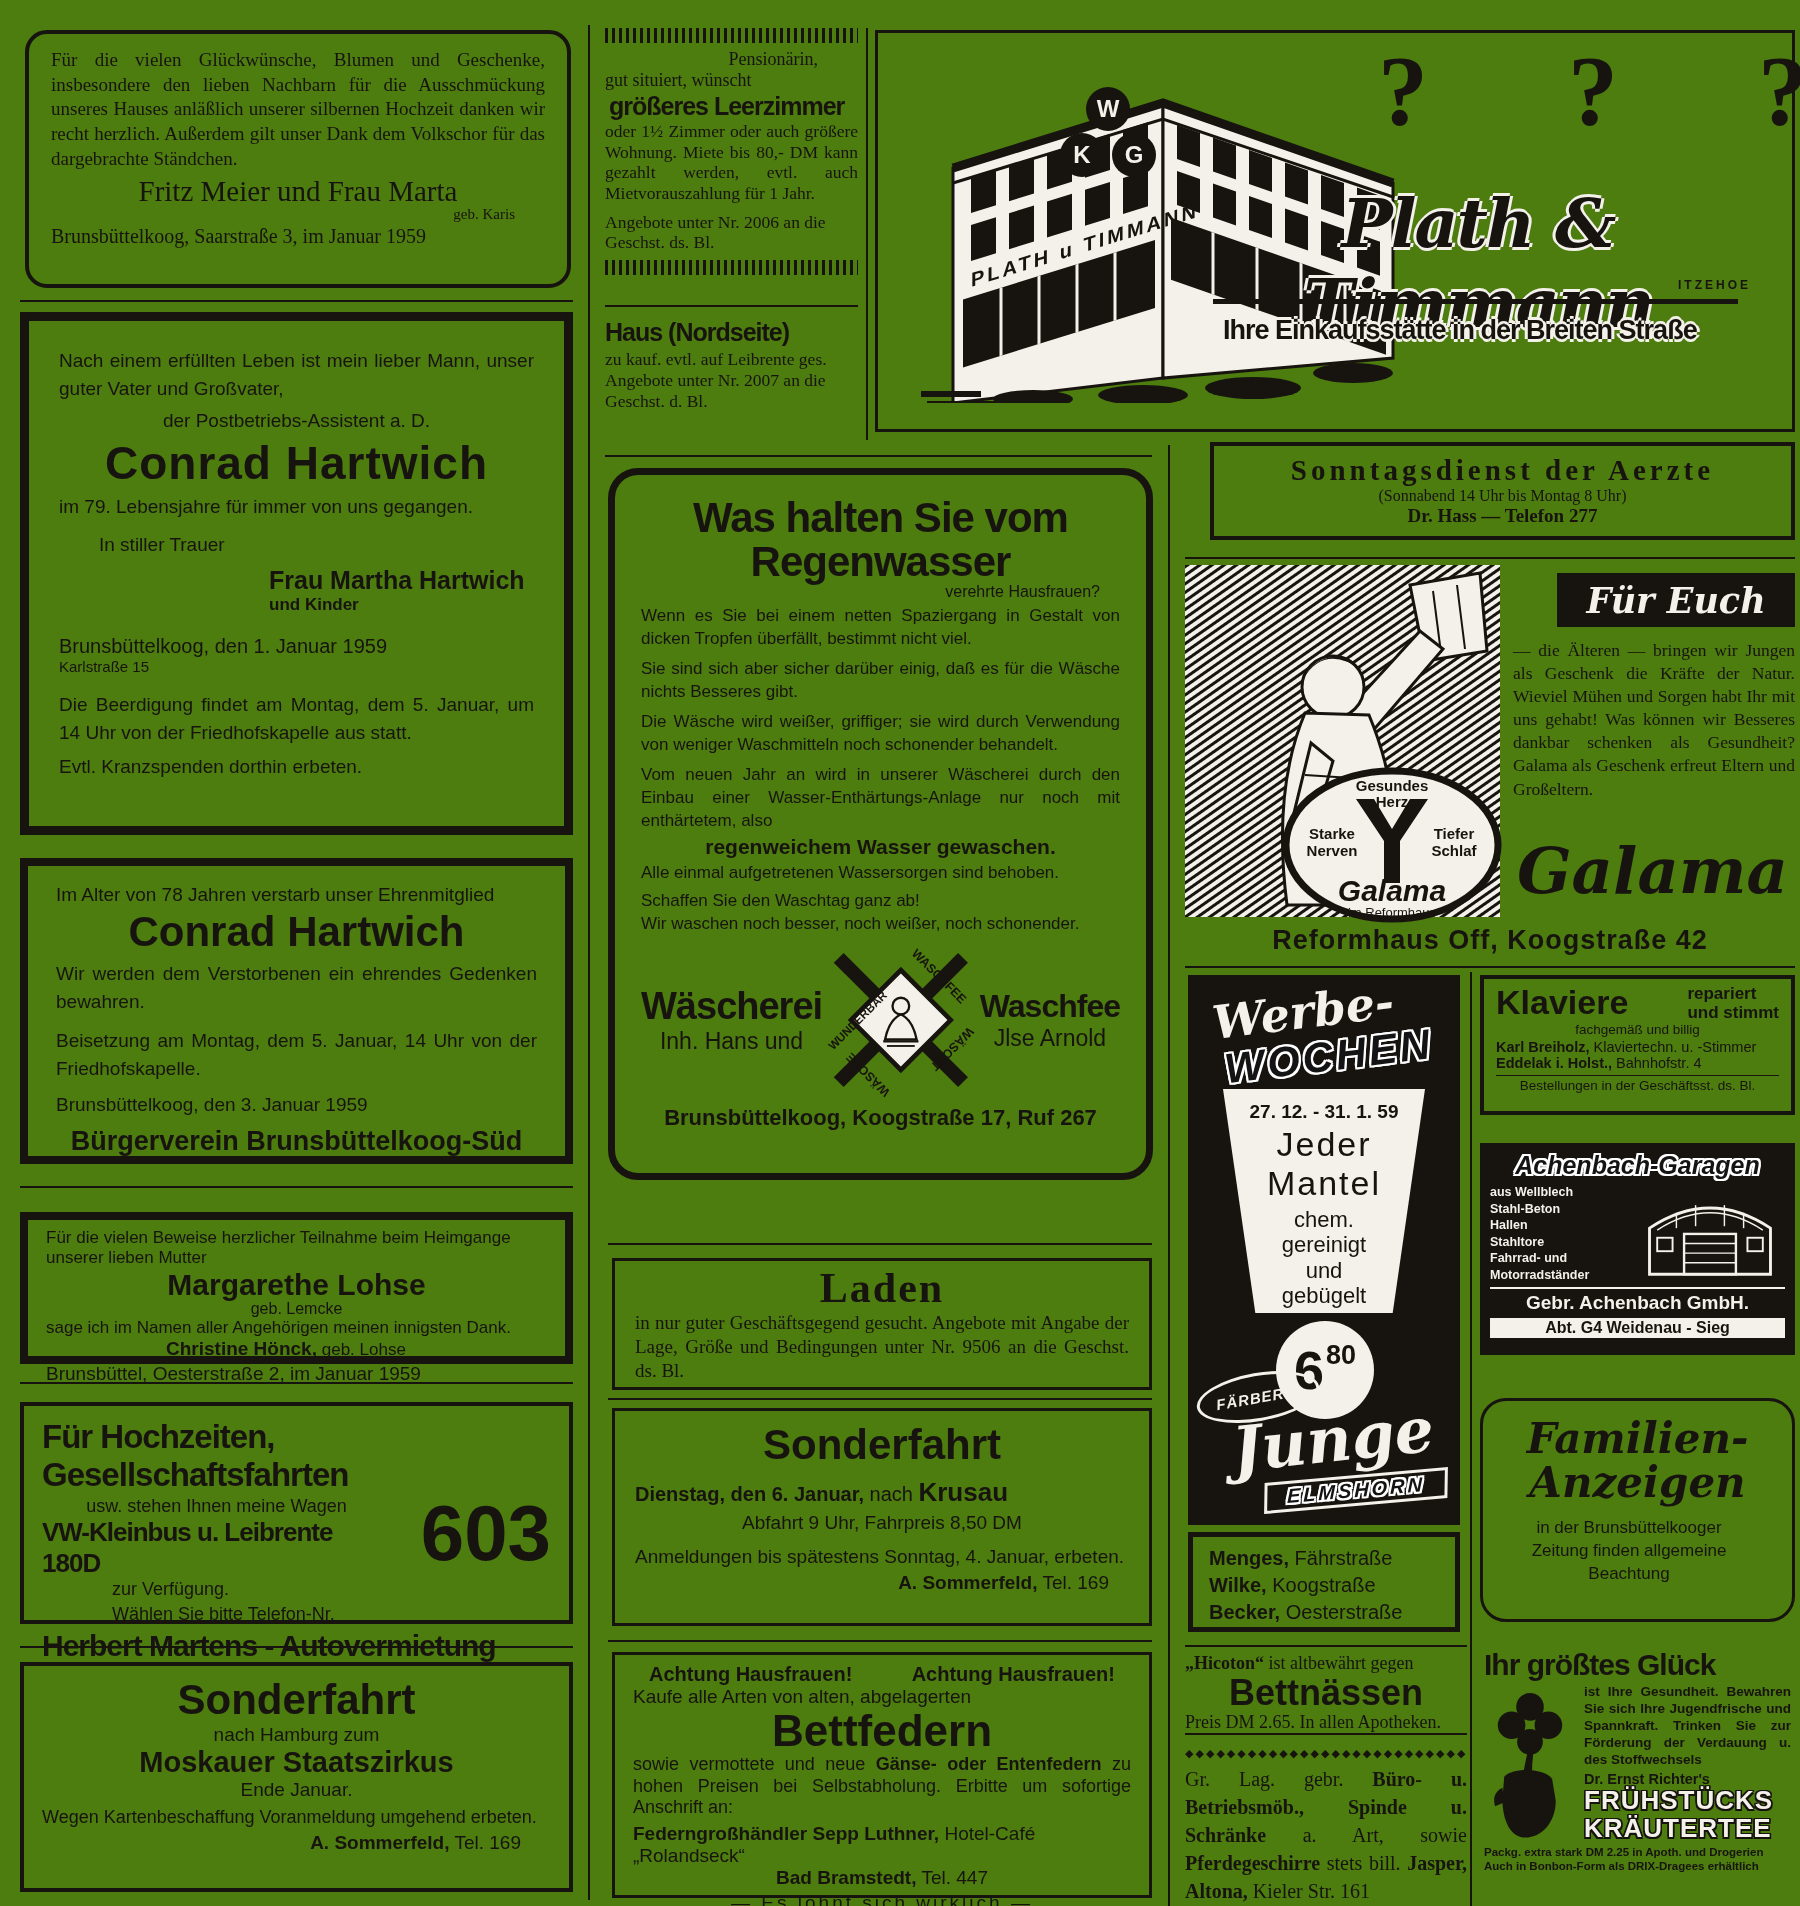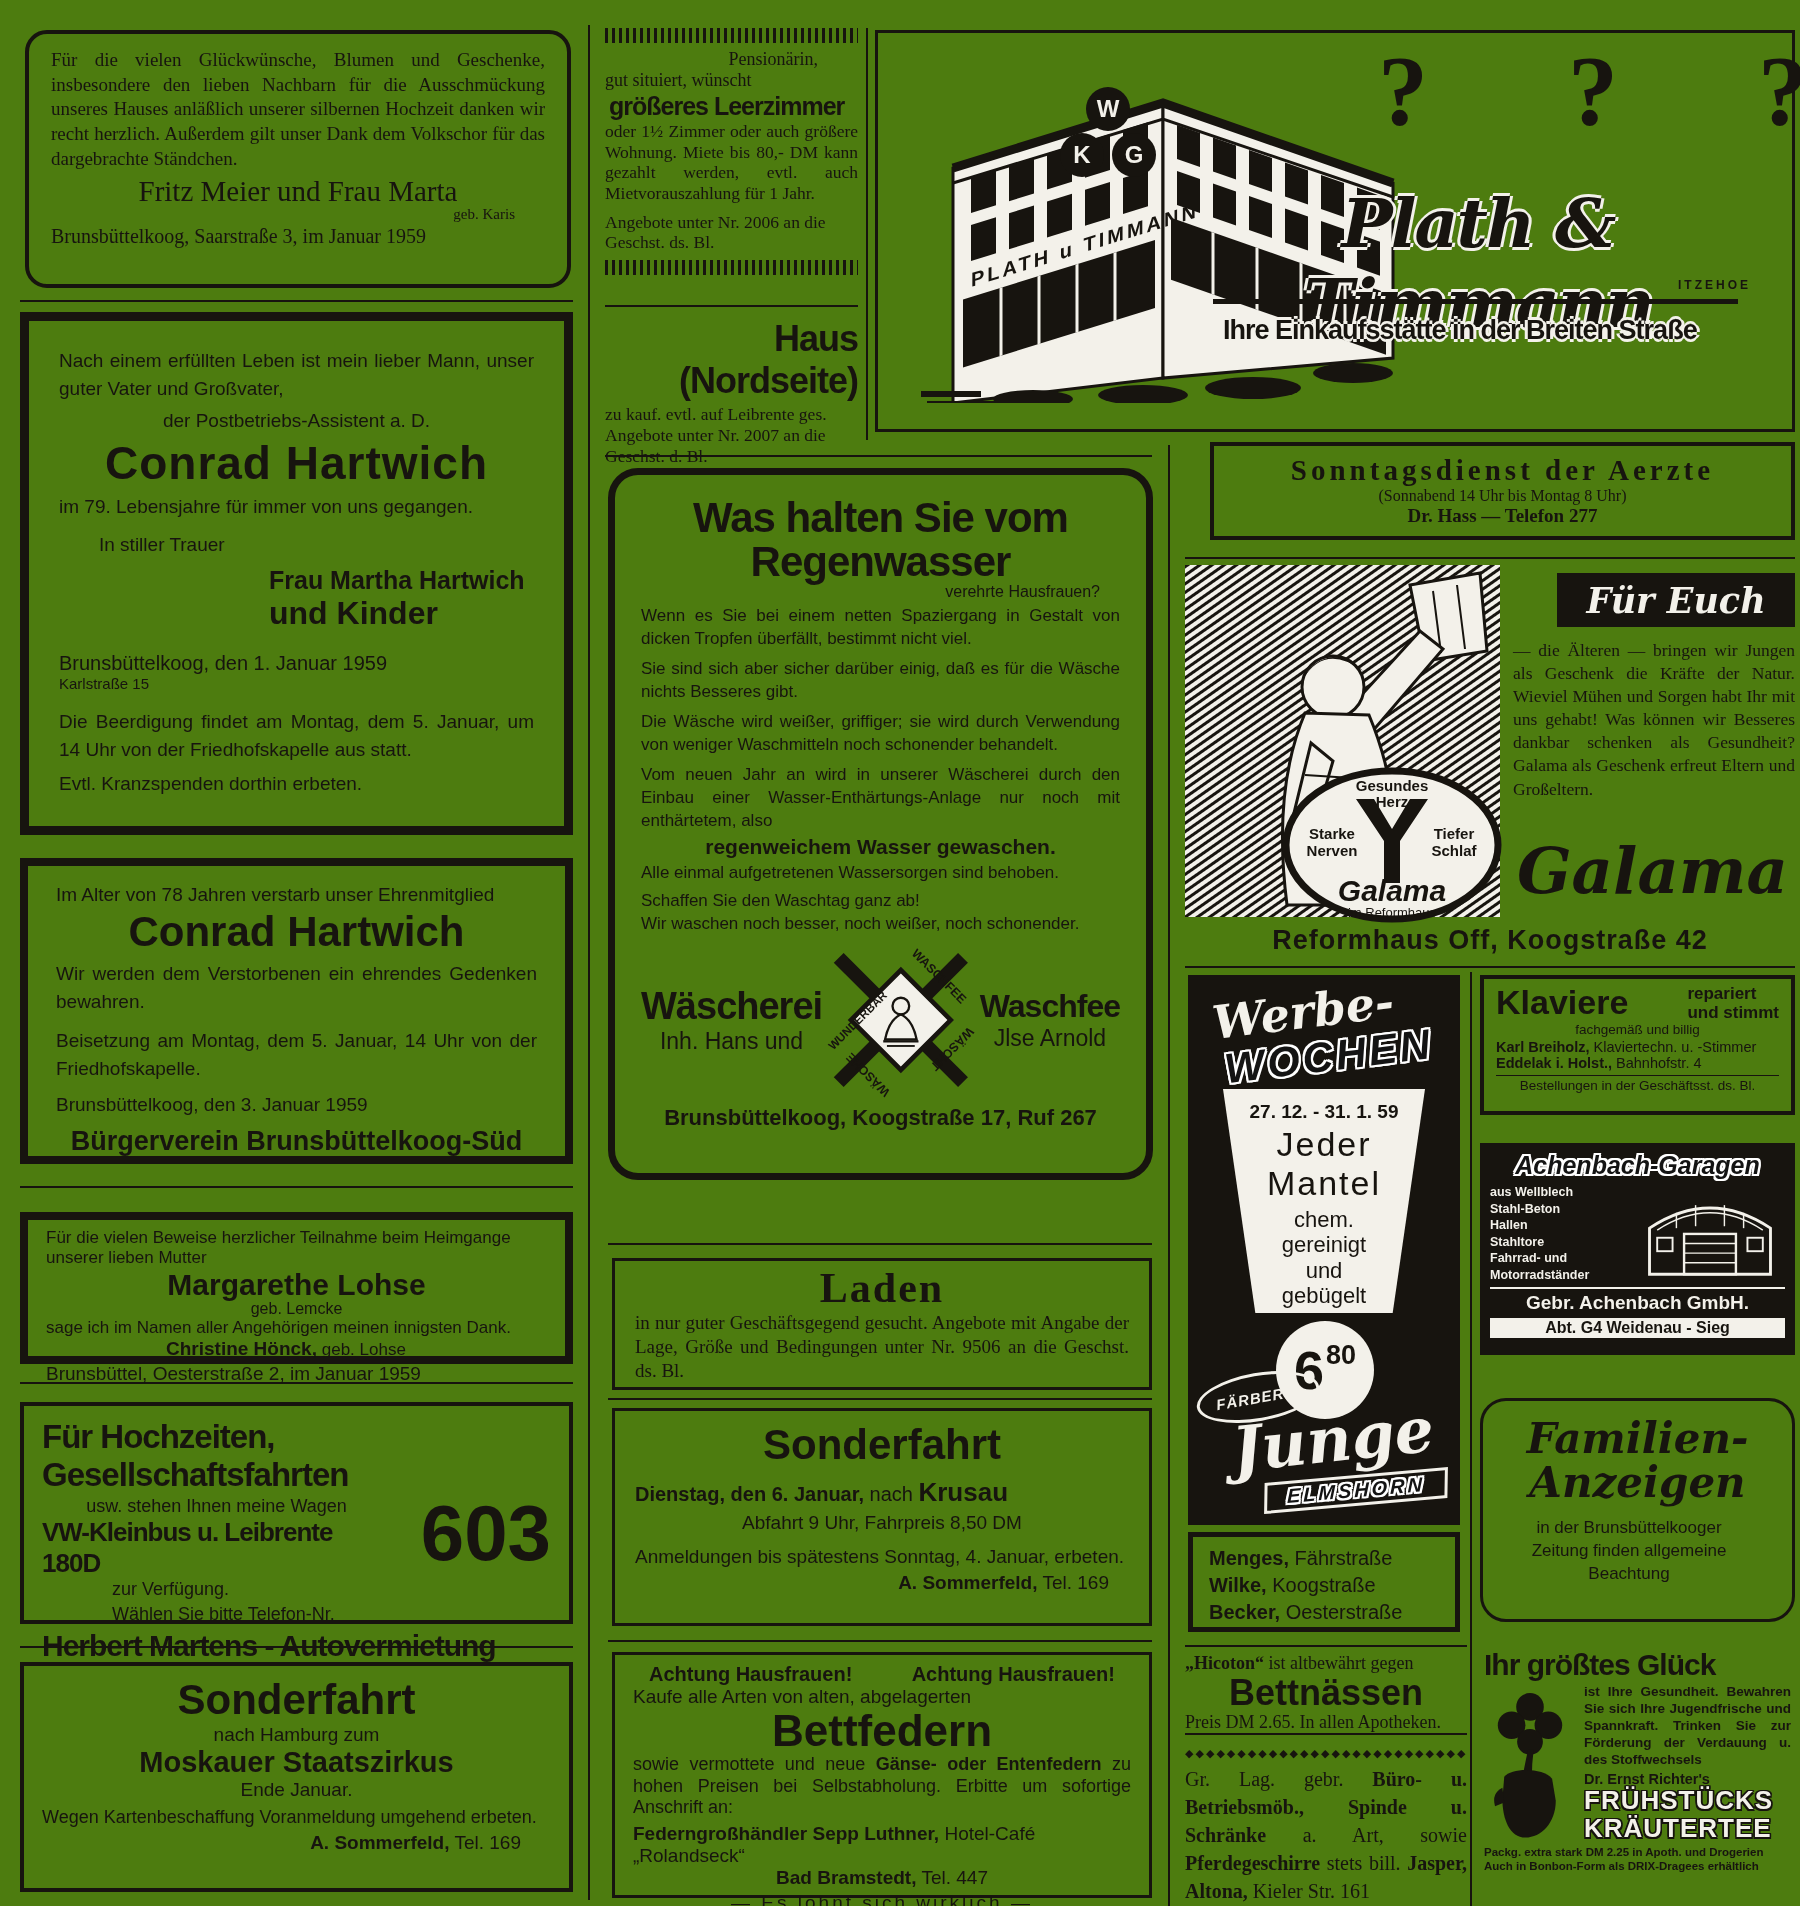--- a/index.html
+++ b/index.html
@@ -49,21 +49,21 @@
     <div class="ser" style="font-size:20px;margin-top:2px;">Brunsbüttelkoog, Saarstraße 3, im Januar 1959</div>
   </div>
 
   <div class="ad" style="left:20px;top:312px;width:553px;height:523px;border:9px solid #17140f;padding:26px 30px;">
     <div class="just" style="font-size:19px;line-height:1.45;">Nach einem erfüllten Leben ist mein lieber Mann, unser guter Vater und Großvater,</div>
     <div class="c" style="font-size:19px;margin-top:8px;">der Postbetriebs-Assistent a. D.</div>
     <div class="c b" style="font-size:46px;letter-spacing:1px;margin-top:4px;">Conrad Hartwich</div>
     <div style="font-size:19px;margin-top:6px;">im 79. Lebensjahre für immer von uns gegangen.</div>
     <div style="font-size:19px;margin:16px 0 0 40px;">In stiller Trauer</div>
     <div class="b" style="font-size:25px;margin:10px 0 0 210px;">Frau Martha Hartwich</div>
-    <div class="b" style="font-size:32px;margin-left:210px;">und Kinder</div>
+    <div class="b" style="font-size:17px;margin-left:210px;">und Kinder</div>
     <div style="font-size:20px;margin-top:20px;">Brunsbüttelkoog, den 1. Januar 1959</div>
     <div style="font-size:15px;">Karlstraße 15</div>
     <div class="just" style="font-size:19px;line-height:1.45;margin-top:16px;">Die Beerdigung findet am Montag, dem 5. Januar, um 14 Uhr von der Friedhofskapelle aus statt.</div>
     <div style="font-size:19px;margin-top:10px;">Evtl. Kranzspenden dorthin erbeten.</div>
   </div>
 
   <div class="ad" style="left:20px;top:858px;width:553px;height:306px;border:8px solid #17140f;padding:18px 28px;">
     <div style="font-size:19px;">Im Alter von 78 Jahren verstarb unser Ehrenmitglied</div>
     <div class="c b" style="font-size:42px;margin-top:2px;">Conrad Hartwich</div>
     <div class="just" style="font-size:19px;line-height:1.45;margin-top:4px;">Wir werden dem Verstorbenen ein ehrendes Gedenken bewahren.</div>
@@ -114,21 +114,21 @@
     <div class="hatch"></div>
     <div class="ser r" style="font-size:18px;margin:6px 40px 0 0;">Pensionärin,</div>
     <div class="ser" style="font-size:18px;">gut situiert, wünscht</div>
     <div class="b" style="font-size:25px;letter-spacing:-1px;margin:1px 0 0 4px;">größeres Leerzimmer</div>
     <div class="ser just" style="font-size:17.5px;line-height:1.18;">oder 1½ Zimmer oder auch größere Wohnung. Miete bis 80,- DM kann gezahlt werden, evtl. auch Mietvorauszahlung für 1 Jahr.</div>
     <div class="ser" style="font-size:17.5px;line-height:1.18;margin-top:8px;">Angebote unter Nr. 2006 an die Geschst. ds. Bl.</div>
     <div class="hatch" style="margin-top:7px;"></div>
   </div>
 
   <div class="ad" style="left:605px;top:318px;width:253px;height:120px;">
-    <div class="b" style="font-size:36px;letter-spacing:-1px;text-align:right;">Haus (Nordseite)</div>
+    <div class="b" style="font-size:25px;letter-spacing:-1px;">Haus (Nordseite)</div>
     <div class="ser" style="font-size:17.5px;line-height:1.2;margin-top:2px;">zu kauf. evtl. auf Leibrente ges. Angebote unter Nr. 2007 an die Geschst. d. Bl.</div>
   </div>
 
   <div class="ad" style="left:608px;top:468px;width:545px;height:712px;border:7px solid #17140f;border-radius:30px;padding:20px 26px;">
     <div class="c b" style="font-size:42px;letter-spacing:-1px;line-height:1.1;">Was halten Sie vom</div>
     <div class="c b" style="font-size:42px;letter-spacing:-1px;line-height:1.0;">Regenwasser</div>
     <div class="r" style="font-size:16px;margin:0 20px 4px 0;">verehrte Hausfrauen?</div>
     <div class="just" style="font-size:17px;line-height:1.35;">Wenn es Sie bei einem netten Spaziergang in Gestalt von dicken Tropfen überfällt, bestimmt nicht viel.</div>
     <div class="just" style="font-size:17px;line-height:1.35;margin-top:7px;">Sie sind sich aber sicher darüber einig, daß es für die Wäsche nichts Besseres gibt.</div>
     <div class="just" style="font-size:17px;line-height:1.35;margin-top:7px;">Die Wäsche wird weißer, griffiger; sie wird durch Verwendung von weniger Waschmitteln noch schonender behandelt.</div>

